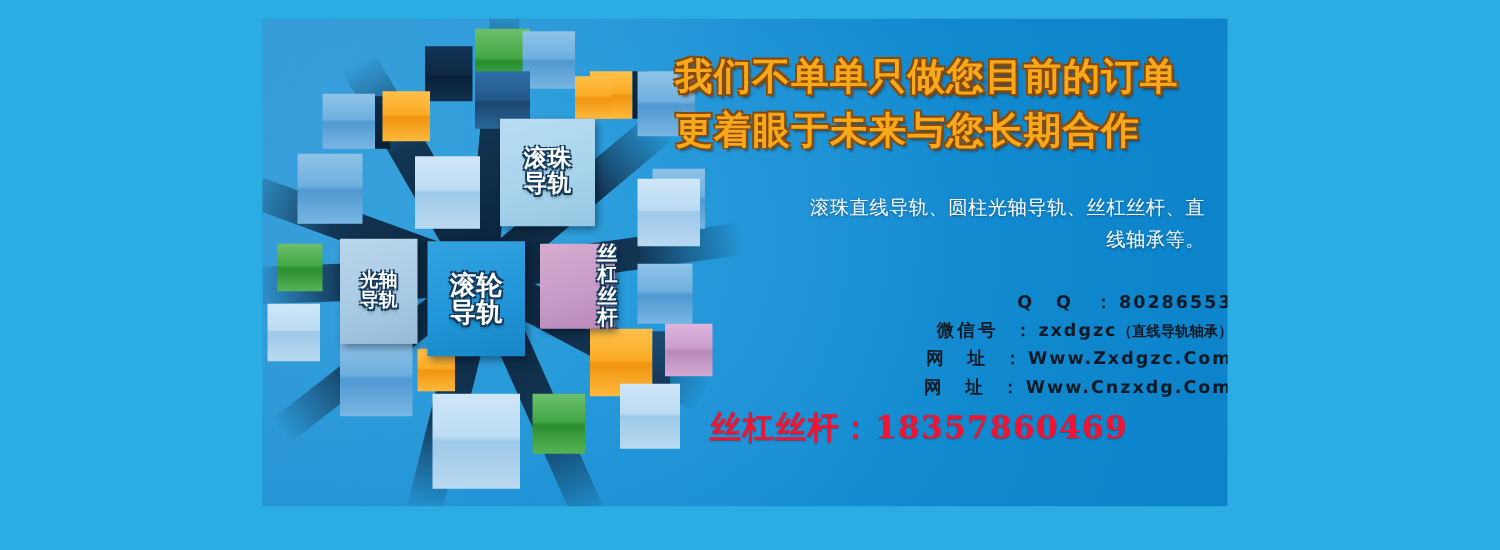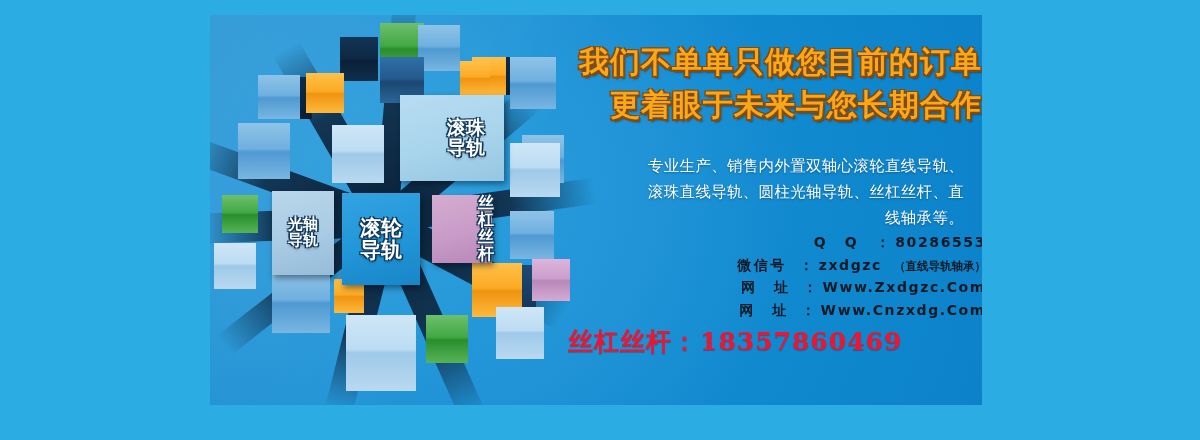--- a/index.html
+++ b/index.html
@@ -56,21 +56,21 @@
       -1.4px  1.4px 0 #123a5c, 1.4px  1.4px 0 #123a5c,
        0 2px 3px rgba(0,0,0,.45);
     box-shadow:2px 3px 6px rgba(0,10,25,.45);
   }
   .lc-text{display:block;}
 
   
   .copy{position:absolute;left:330px;top:0;width:442px;height:390px;}
 
   .headline{
-    position:absolute;left:0;top:26px;width:442px;text-align:right;
+    position:absolute;left:0;top:26px;width:442px;text-align:left;
     color:#f7a81b;
     font-size:30px;font-weight:700;letter-spacing:1px;line-height:1.42;
     text-shadow:
       -1.5px -1.5px 0 #8a4a06, 1.5px -1.5px 0 #8a4a06,
       -1.5px  1.5px 0 #8a4a06, 1.5px  1.5px 0 #8a4a06,
        2px 3px 2px rgba(60,25,0,.55);
     white-space:pre-line;
   }
 
   .desc{
@@ -82,21 +82,21 @@
 
   .contact{
     position:absolute;left:146px;top:216px;width:300px;
     color:#0d1a26;font-size:14px;line-height:1.62;
     font-weight:700;letter-spacing:.4px;
   }
   .crow{display:flex;align-items:baseline;white-space:nowrap;justify-content:flex-end;}
   .clab{display:inline-block;width:62px;letter-spacing:2.5px;}
   .ccolon{margin-right:5px;}
   .cval{letter-spacing:1.6px;}
-  .cnote{font-size:11.5px;font-weight:700;letter-spacing:0;margin-left:12px;}
+  .cnote{font-size:11.5px;font-weight:700;letter-spacing:0;margin-left:0;}
 
   .tel{
     position:absolute;left:28px;top:310px;width:410px;
     white-space:nowrap;
   }
   .tel-label{
     color:#ef1432;font-size:25px;font-weight:700;letter-spacing:1px;
     text-shadow:0 1px 1px rgba(90,0,10,.35);
   }
   .tel-num{
@@ -211,21 +211,21 @@
       <div class="cube" style="left:300px;top:196px;width:44px;height:48px;">
           <div class="face g-blue"></div>
         </div>
       <div class="cube" style="left:322px;top:244px;width:38px;height:42px;">
           <div class="face g-pink"></div>
         </div>
       <div class="cube" style="left:250px;top:46px;width:30px;height:34px;">
           <div class="face g-orange"></div>
         </div>
 
-      <div class="labelcube" style="left:190px;top:80px;width:76px;height:86px;background:linear-gradient(165deg,#b8dcf2 0%,#a8d4ec 55%,#96c6e2 100%);font-size:19px;padding-left:28px;">
+      <div class="labelcube" style="left:190px;top:80px;width:76px;height:86px;background:linear-gradient(165deg,#b8dcf2 0%,#a8d4ec 55%,#96c6e2 100%);font-size:19px;">
         <span class="lc-text" style="white-space:pre-line;">滚珠
 导轨</span>
       </div>
 
       <div class="labelcube" style="left:62px;top:176px;width:62px;height:84px;background:linear-gradient(165deg,#bad6ea 0%,#a9cbe4 55%,#95bcd9 100%);font-size:15px;">
         <span class="lc-text" style="white-space:pre-line;">光轴
 导轨</span>
       </div>
 
       <div class="labelcube" style="left:132px;top:178px;width:78px;height:92px;background:linear-gradient(165deg,#33a3e0 0%,#2196d8 55%,#1786c8 100%);font-size:21px;">
@@ -239,21 +239,20 @@
       </div>
 
     </div>
 
     <div class="copy">
 
       <div class="headline">我们不单单只做您目前的订单
 更着眼于未来与您长期合作</div>
 
       <div class="desc">
-        <div>专业生产、销售内外置双轴心滚轮直线导轨、</div>
         <div>滚珠直线导轨、圆柱光轴导轨、丝杠丝杆、直</div>
         <div>线轴承等。</div>
       </div>
 
       <div class="contact">
 
         <div class="crow">
           <span class="clab">Q　Q</span>
           <span class="ccolon">：</span>
           <span class="cval">80286553</span>

